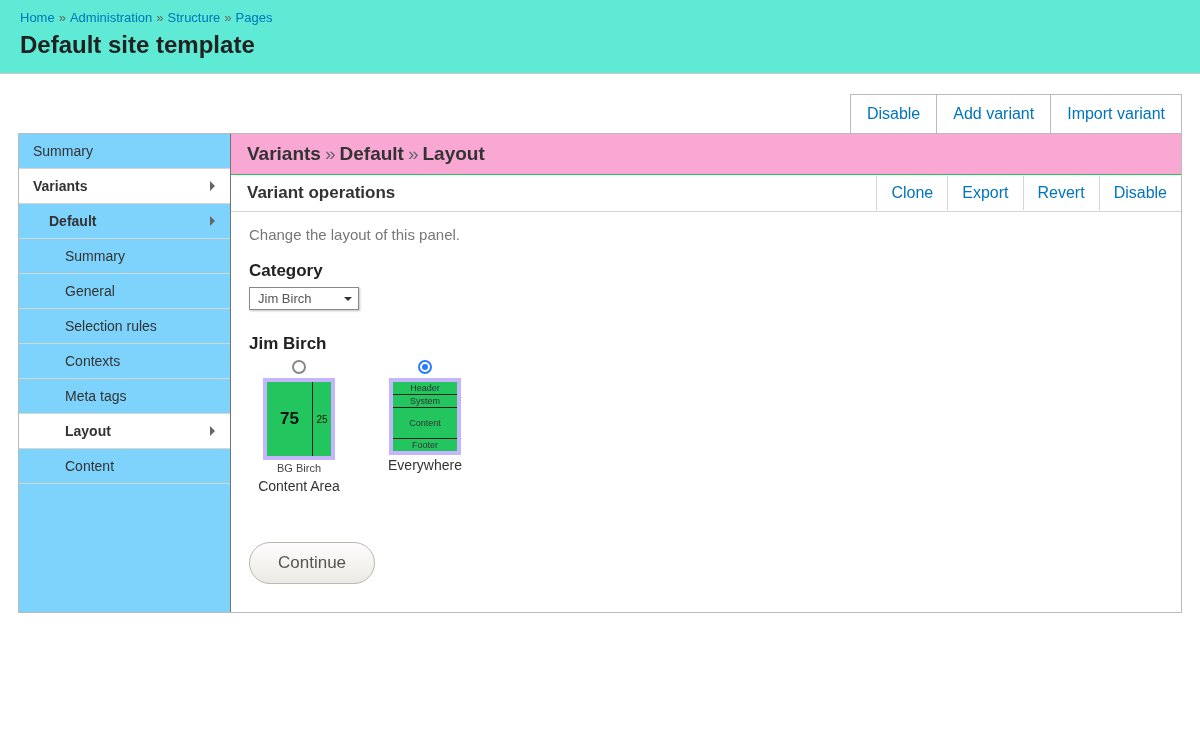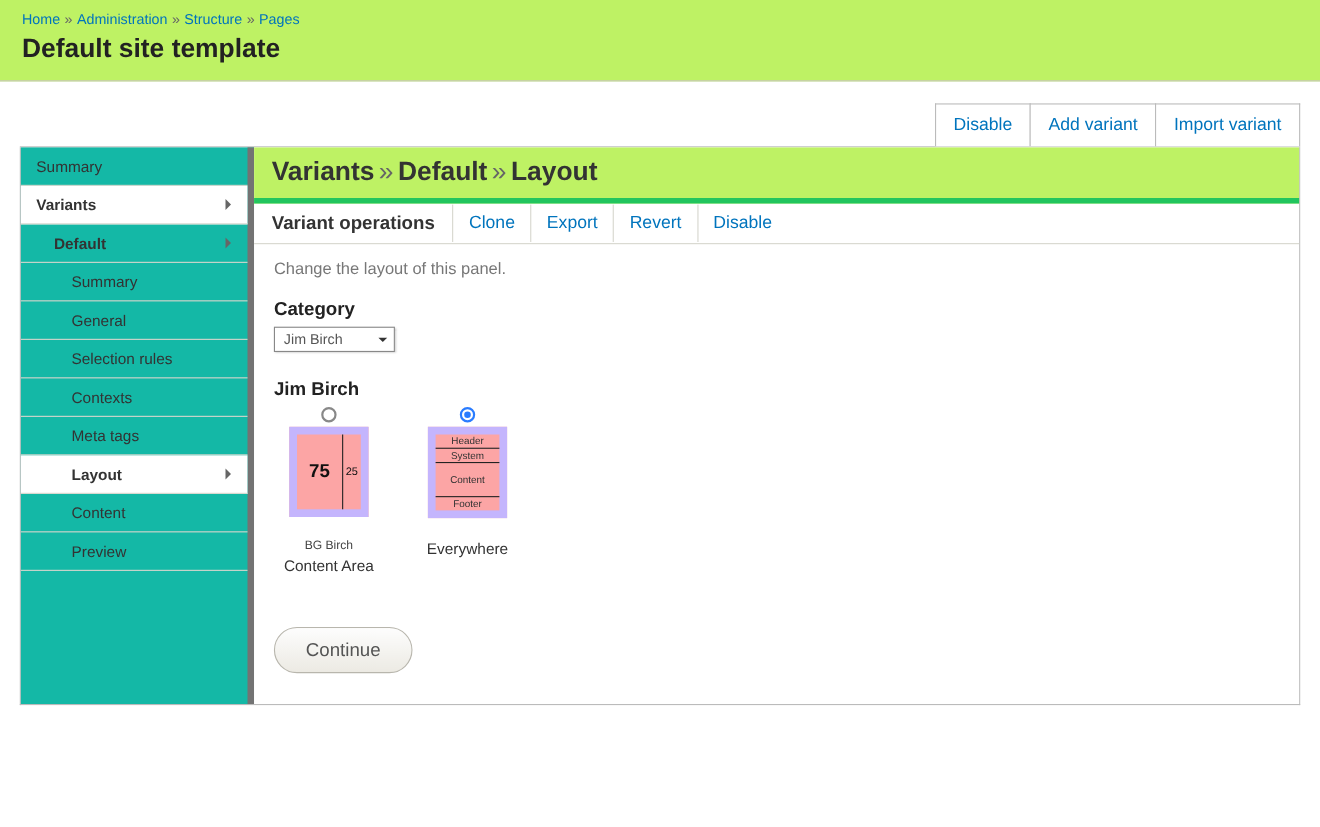--- a/index.html
+++ b/index.html
@@ -6,21 +6,21 @@
   body {
     margin: 0;
     font-family: "Lucida Grande", "Helvetica Neue", Arial, sans-serif;
     font-size: 14px;
     color: #333;
     background: #fff;
   }
 
   
   .topbar {
-    background: #bef264;
+    background: #5eead4;
     padding: 10px 20px 14px;
     border-bottom: 1px solid #c9c6bd;
   }
   .breadcrumb {
     font-size: 13px;
     margin-bottom: 6px;
   }
   .breadcrumb a { color: #0074BD; text-decoration: none; }
   .breadcrumb .sep { color: #666; margin: 0 4px; }
   .page-title {
@@ -55,22 +55,22 @@
 
   
   .panel {
     display: flex;
     border: 1px solid #bbb;
     border-top: none;
   }
   .sidebar {
     width: 212px;
     flex: 0 0 212px;
-    background: #14b8a6;
-    border-right: 6px solid #737373;
+    background: #7dd3fc;
+    border-right: 1px solid #737373;
   }
   .sidebar ul { list-style: none; margin: 0; padding: 0; }
   .sidebar li {
     position: relative;
     padding: 9px 14px;
     border-bottom: 1px solid #d6d6ce;
     font-size: 14px;
     color: #333;
     cursor: pointer;
   }
@@ -87,30 +87,31 @@
     border: 5px solid transparent;
     border-left-color: #666;
   }
 
   
   .main {
     flex: 1;
     background: #fff;
   }
   .main-hd {
-    background: #bef264;
+    background: #f9a8d4;
     padding: 9px 16px;
-    font-size: 24px;
+    font-size: 19px;
     font-weight: bold;
-    border-bottom: 5px solid #22c55e;
+    border-bottom: 1px solid #22c55e;
   }
   .main-hd .sep { color: #666; margin: 0 4px; font-weight: normal; }
   .subbar {
     display: flex;
     align-items: center;
+    justify-content: space-between;
     border-bottom: 1px solid #d6d6ce;
   }
   .subbar .label {
     font-size: 17px;
     font-weight: bold;
     padding: 8px 16px;
   }
   .subbar .ops {
     display: flex;
     height: 100%;
@@ -183,24 +184,24 @@
     border-color: #2a7cff;
   }
   .layout-card .radio.checked::after {
     content: "";
     position: absolute;
     left: 2px; top: 2px; width: 6px; height: 6px;
     border-radius: 50%;
     background: #2a7cff;
   }
   .thumb {
-    border: 7px solid #c4b5fd;
-    background: #fca5a5;
+    border: 4px solid #c4b5fd;
+    background: #22c55e;
     width: 72px;
-    margin: 0 auto 20px;
+    margin: 0 auto 2px;
     font-size: 10px;
   }
   .thumb-a {
     height: 82px;
     display: flex;
   }
   .thumb-a .col75 {
     flex: 0 0 72%;
     display:flex; align-items:center; justify-content:center;
     border-right: 1px solid #222;
@@ -256,21 +257,20 @@
           <li class="indent0">Summary</li>
           <li class="indent0 bold active">Variants<span class="caret"></span></li>
           <li class="indent1 bold">Default<span class="caret"></span></li>
           <li class="indent2">Summary</li>
           <li class="indent2">General</li>
           <li class="indent2">Selection rules</li>
           <li class="indent2">Contexts</li>
           <li class="indent2">Meta tags</li>
           <li class="indent2 bold active">Layout<span class="caret"></span></li>
           <li class="indent2">Content</li>
-          <li class="indent2">Preview</li>
         </ul>
     </nav>
 
     <div class="main">
       <div class="main-hd" id="content-path"><span>Variants</span><span class="sep">»</span><span>Default</span><span class="sep">»</span><span>Layout</span></div>
 
       <div class="subbar">
         <div class="label">Variant operations</div>
         <div class="ops" id="subbar-ops">
             <a href="#">Clone</a>

